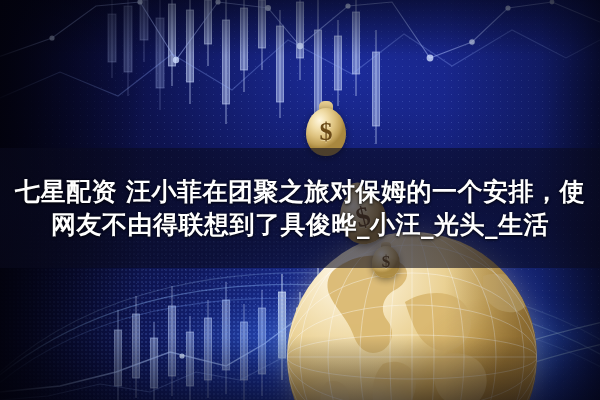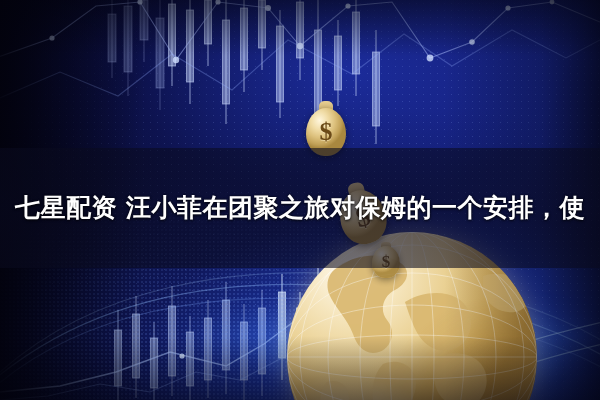--- a/index.html
+++ b/index.html
@@ -363,15 +363,16 @@
     <div class="bag-neck"></div>
     <div class="bag-body"></div>
     <div class="bag-sym" style="font-size:17px;">$</div>
   </div>
 
   <div class="bg-vignette"></div>
 
   <div class="text-band"></div>
   <div class="caption">
     <div class="caption-line">七星配资 汪小菲在团聚之旅对保姆的一个安排，使</div>
+    <div class="caption-line">网友不由得联想到了具俊晔_小汪_光头_生活</div>
   </div>
 
 </div>
 
 </body></html>

